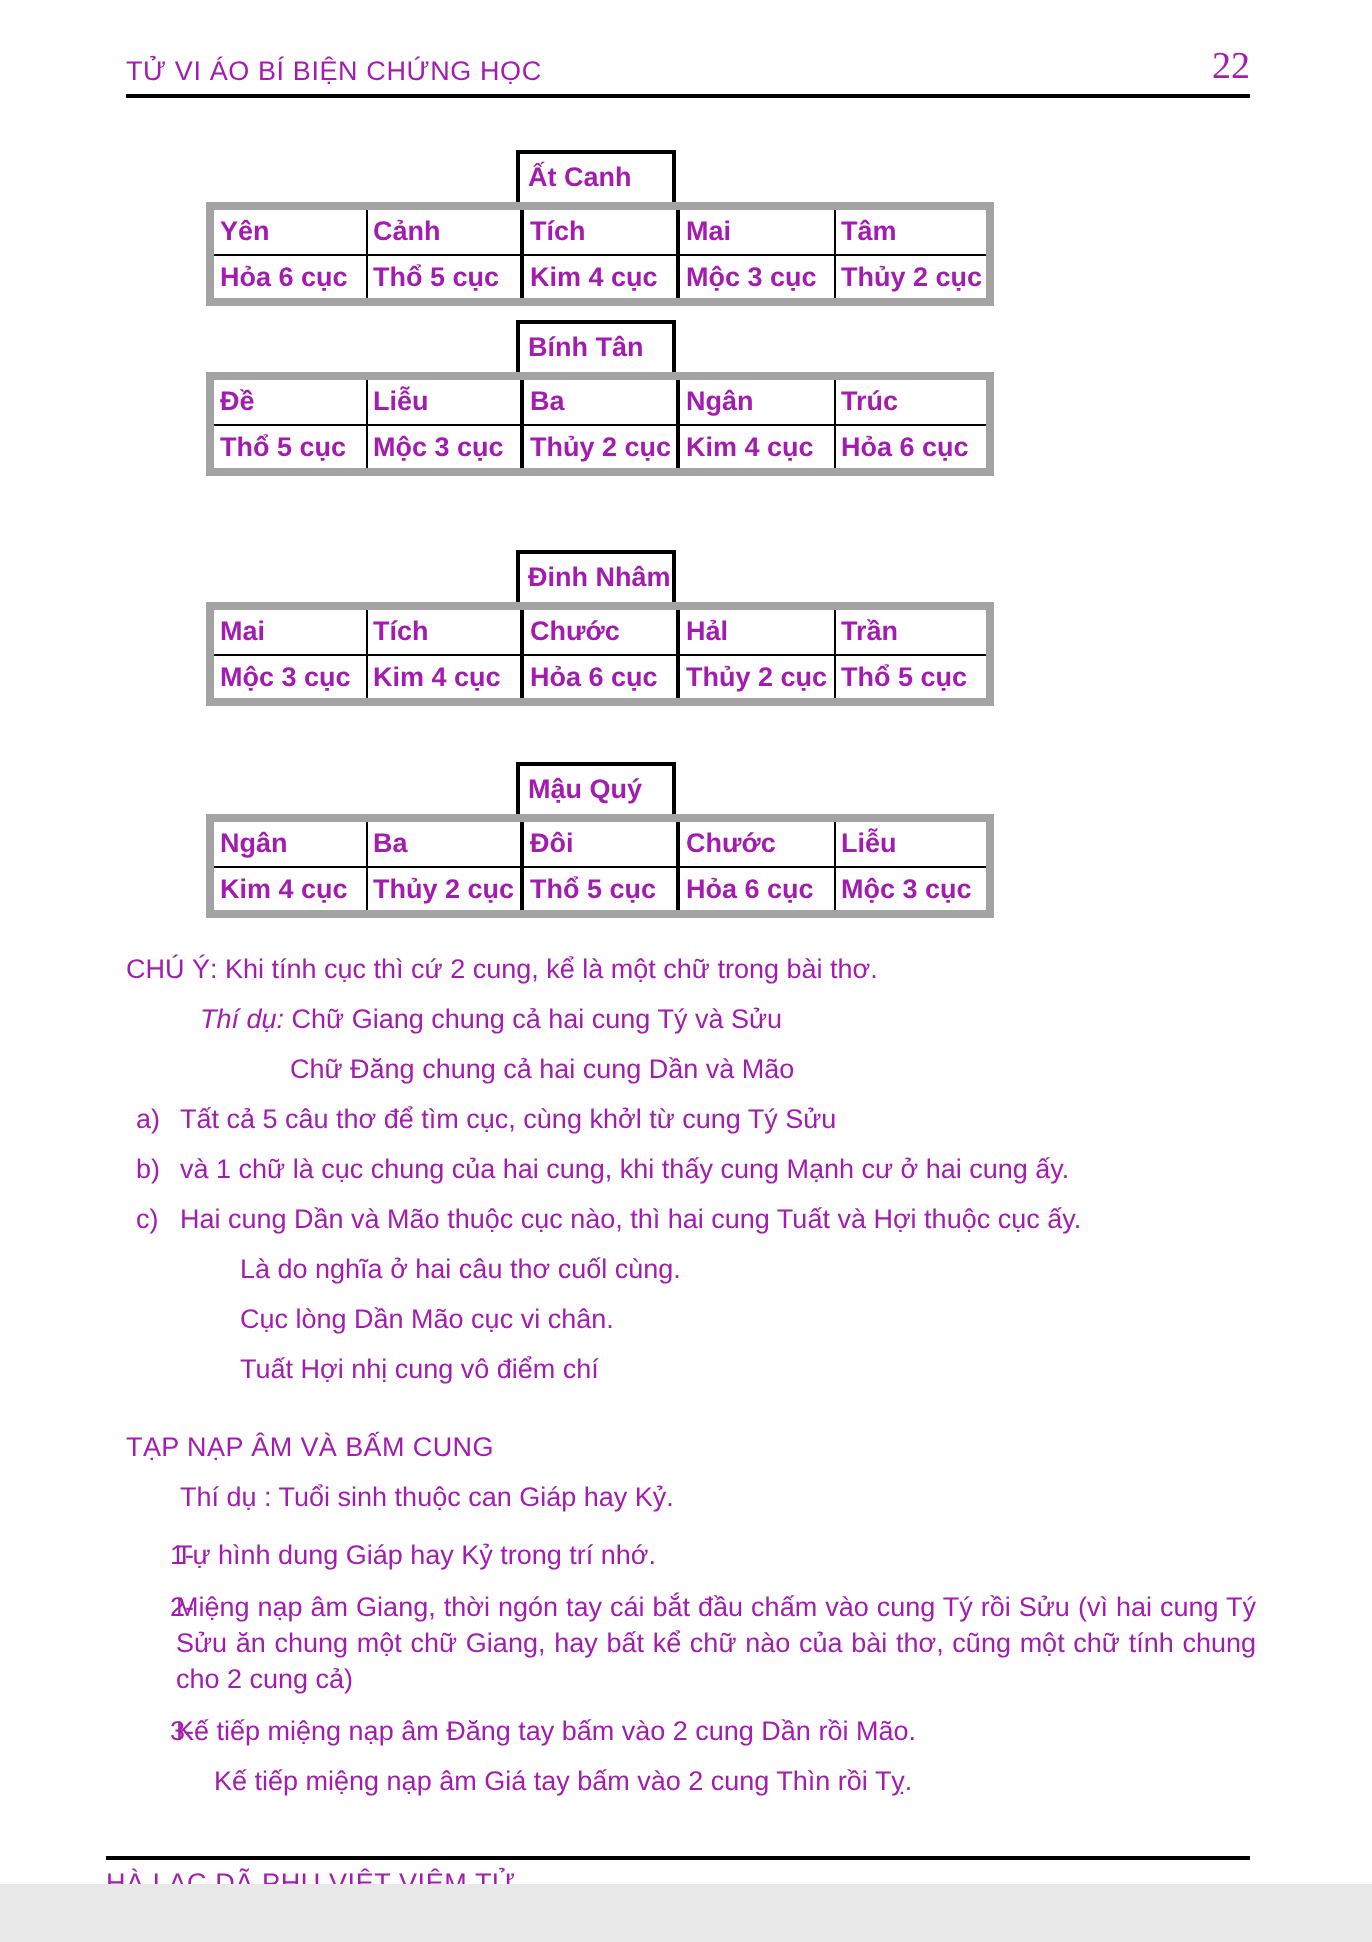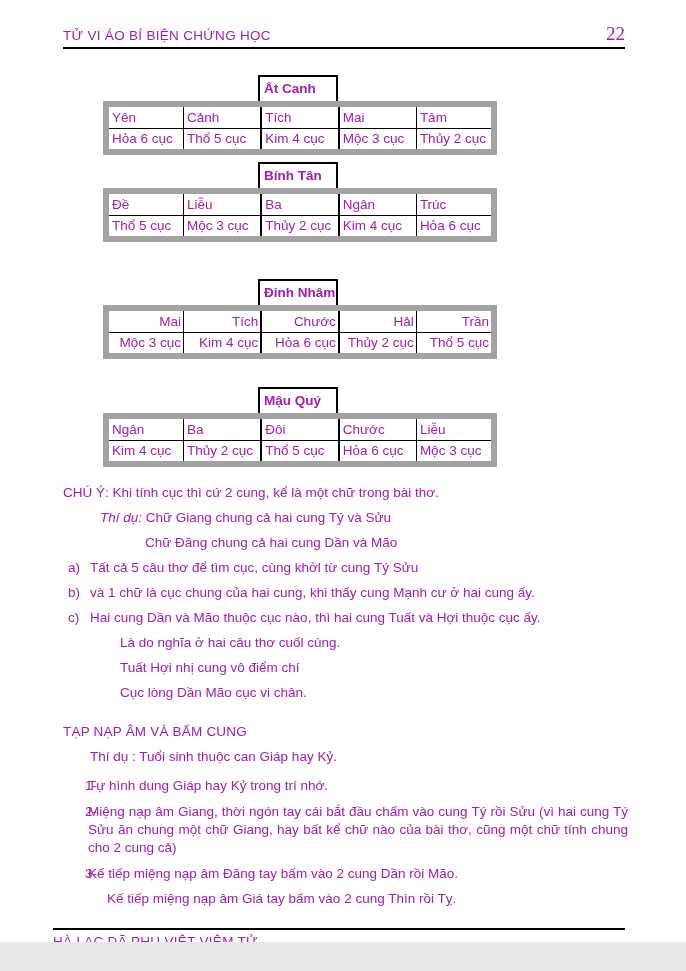--- a/index.html
+++ b/index.html
@@ -14,28 +14,28 @@
     margin: 0 61px 0 63px; padding: 24px 0 4px 0;
     display: flex; justify-content: space-between; align-items: flex-end;
     border-bottom: 2px solid #000;
   }
   .header-title { font-size: 13.5px; letter-spacing: 0.3px; }
   .page-num { font-family: "Liberation Serif", serif; font-size: 19px; line-height: 1; }
 
   
   .tables-wrap { margin-left: 103px; margin-top: 26px; }
   .gap-a { margin-top: 7px; }
-  .gap-b { margin-top: 37px; text-align: right; }
+  .gap-b { margin-top: 37px; }
   .gap-c { margin-top: 28px; }
   .tbl-title {
     margin-left: 155px; width: 80px; border: 2px solid #000; border-bottom: none;
     font-weight: bold; padding: 4px 3px 2px 4px; white-space: nowrap; overflow: visible;
     height: 26px;
   }
-  table.tbl { border-collapse: collapse; table-layout: fixed; width: 394px; border: 6px solid #a3a3a3; }
+  table.tbl { border-collapse: collapse; table-layout: fixed; width: 394px; border: 4px solid #a3a3a3; font-weight: bold; }
   table.tbl td {
     border: 1px solid #000; height: 24px; padding: 1px 2px 1px 3px;
     vertical-align: middle; white-space: nowrap; overflow: hidden; font-size: 13.5px;
   }
   table.tbl td:nth-child(3) { border-left: 2px solid #000; border-right: 2px solid #000; }
 
   
   .section { margin: 0 58px 0 63px; }
   .line { line-height: 25px; }
   .mt-13 { margin-top: 13px; }
@@ -174,22 +174,22 @@
     <div class="abc-item">
       <span class="abc-marker">b)</span>
       <span class="abc-text">và 1 chữ là cục chung của hai cung, khi thấy cung Mạnh cư ở hai cung ấy.</span>
     </div>
     <div class="abc-item">
       <span class="abc-marker">c)</span>
       <span class="abc-text">Hai cung Dần và Mão thuộc cục nào, thì hai cung Tuất và Hợi thuộc cục ấy.</span>
     </div>
 
     <div class="line sub-indent">Là do nghĩa ở hai câu thơ cuốl cùng.</div>
+    <div class="line sub-indent">Cục lòng Dần Mão cục vi chân.</div>
     <div class="line sub-indent">Tuất Hợi nhị cung vô điểm chí</div>
-    <div class="line sub-indent">Cục lòng Dần Mão cục vi chân.</div>
   </div>
 
   <div class="section">
     <div class="tap-heading">TẠP NẠP ÂM VÀ BẤM CUNG</div>
     <div class="tap-thidu">Thí dụ : Tuổi sinh thuộc can Giáp hay Kỷ.</div>
 
     <div class="num-item">
       <span class="num-marker">1-</span>
       <span class="num-text">Tự hình dung Giáp hay Kỷ trong trí nhớ.</span>
     </div>

